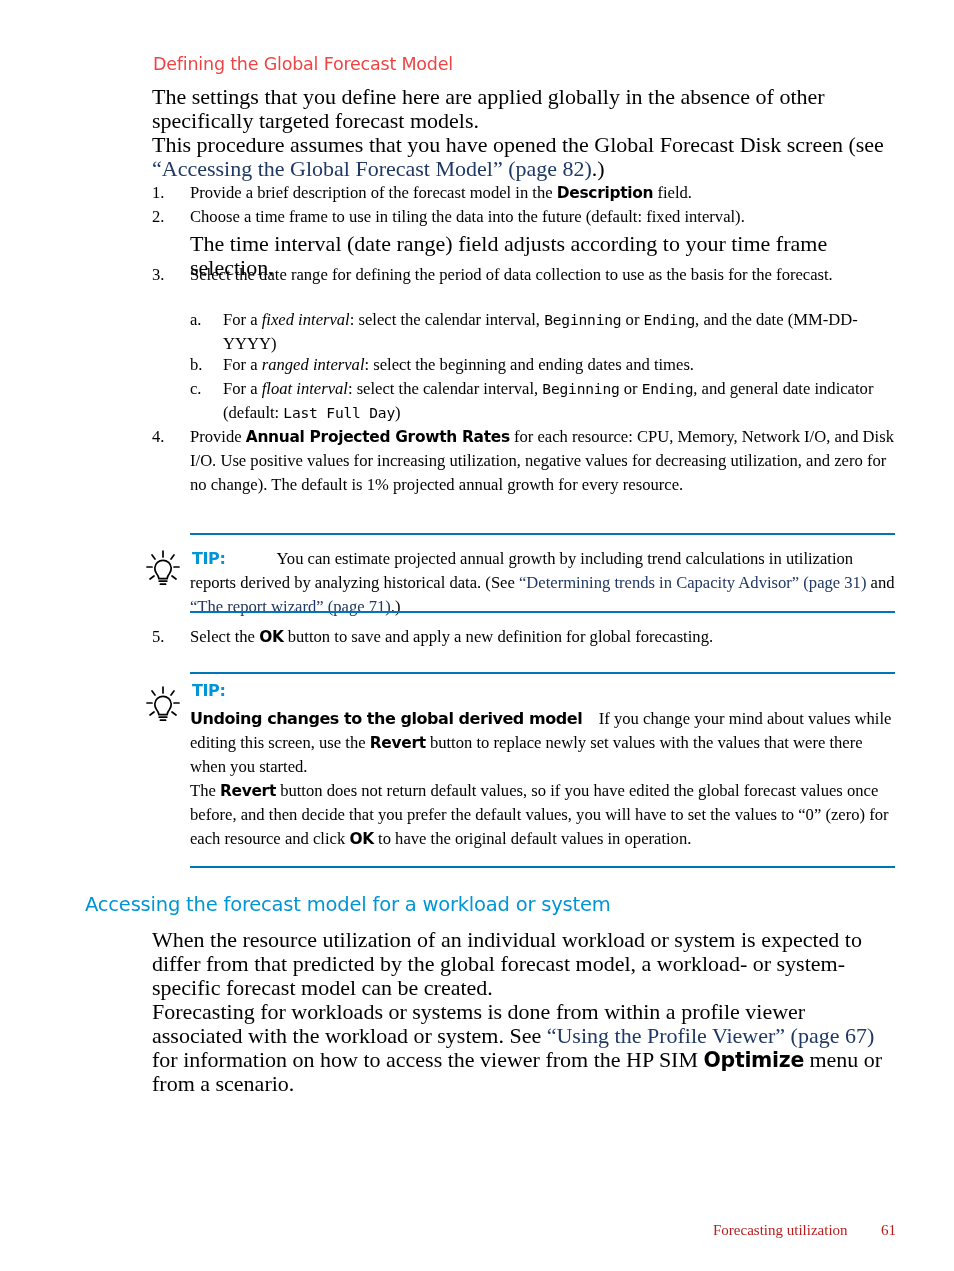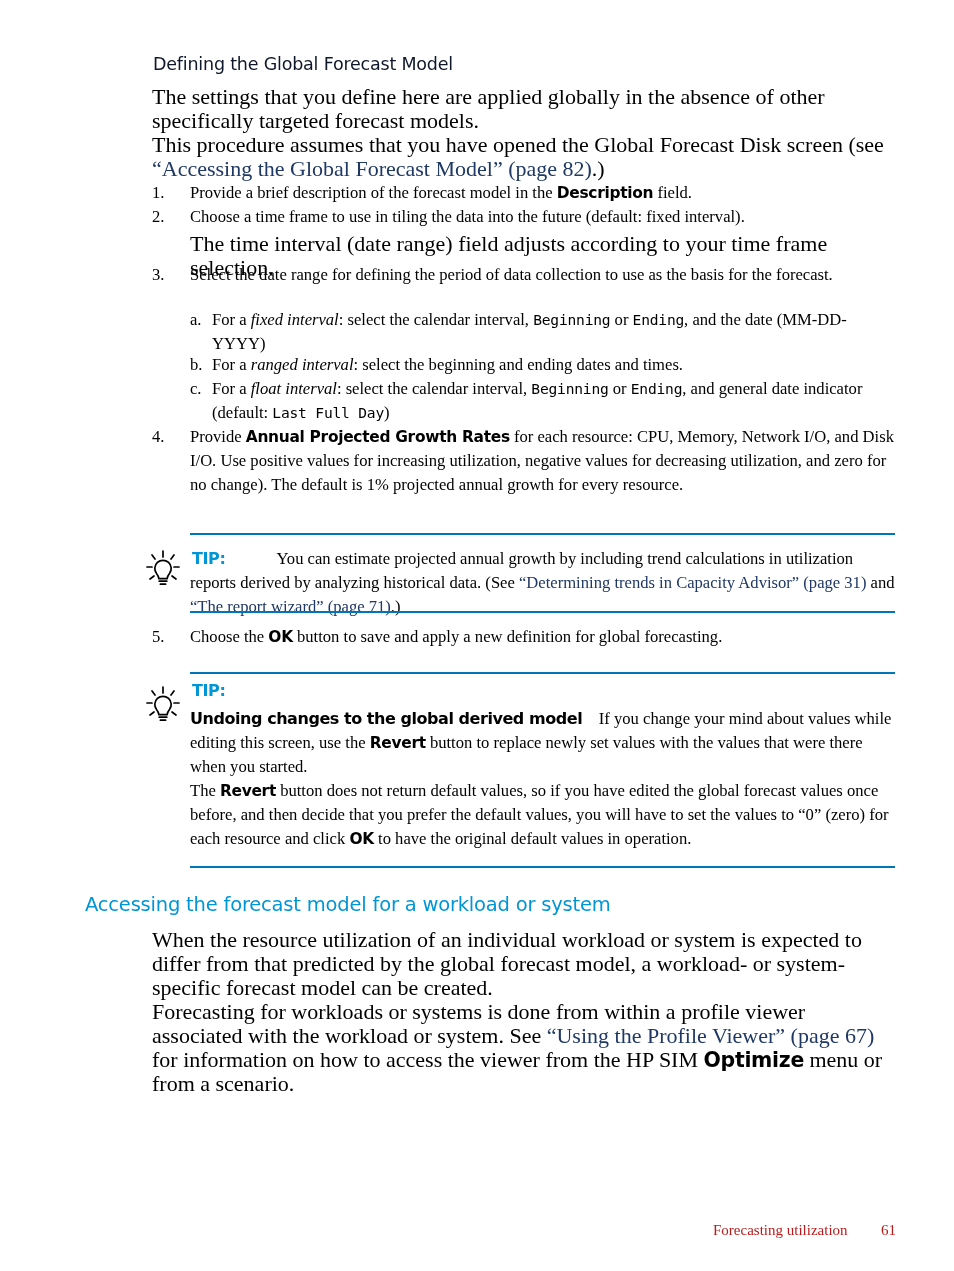--- a/index.html
+++ b/index.html
@@ -22,21 +22,21 @@
     height: 1271px;
     overflow: hidden;
   }
 
   
   .h-sub {
     position: absolute;
     font-family: "DejaVu Sans", "Liberation Sans", sans-serif;
     font-size: 17.5px;
     font-weight: 400;
-    color: #0f172a;
+    color: #ef4444;
     letter-spacing: -0.2px;
     white-space: nowrap;
   }
   .h-main {
     position: absolute;
     font-family: "DejaVu Sans", "Liberation Sans", sans-serif;
     font-size: 19.5px;
     font-weight: 400;
     color: #0096d6;
     letter-spacing: -0.2px;
@@ -63,21 +63,21 @@
     left: 0;
     top: 0;
     width: 30px;
     text-align: left;
   }
   .li .body {
     margin-left: 38px;
     display: block;
   }
   .li-sub .marker { width: 26px; }
-  .li-sub .body { margin-left: 22px; }
+  .li-sub .body { margin-left: 33px; }
 
   b, strong {
     font-family: "DejaVu Sans", "Liberation Sans", sans-serif;
     font-weight: bold;
     font-size: 0.93em;
     letter-spacing: -0.3px;
   }
   i, em {
     font-style: italic;
   }
@@ -199,21 +199,21 @@
   </div>
 
   <div class="tip-label" style="left:192px; top:549px;">TIP:</div>
 
   <div class="tip-text" style="left:190px; top:547px; width:707px; text-indent:57px;"><span style="visibility:hidden;">TIP:</span><span>You can estimate projected annual growth by including trend calculations in utilization reports derived by analyzing historical data. (See </span><a class="lnk" href="#">“Determining trends in Capacity Advisor” (page 31)</a><span> and </span><a class="lnk" href="#">“The report wizard” (page 71)</a><span>.)</span></div>
 
   <div class="rule" style="left:190px; top:611px; width:705px;"></div>
 
   <div class="li" style="left:152px; top:625px; width:745px;">
     <span class="marker">5.</span>
-    <span class="body"><span>Choose the </span><b>OK</b><span> button to save and apply a new definition for global forecasting.</span></span>
+    <span class="body"><span>Select the </span><b>OK</b><span> button to save and apply a new definition for global forecasting.</span></span>
   </div>
 
   <div class="rule" style="left:190px; top:672px; width:705px;"></div>
 
   <div class="tip-icon" style="left:143px; top:684px;">
     <svg viewBox="0 0 40 42" width="40" height="42" aria-hidden="true">
       <g stroke="#000" stroke-width="1.7" stroke-linecap="round" fill="none">
         <line x1="20" y1="3" x2="20" y2="9"></line>
         <line x1="9" y1="7" x2="12" y2="11"></line>
         <line x1="31" y1="7" x2="28" y2="11"></line>

